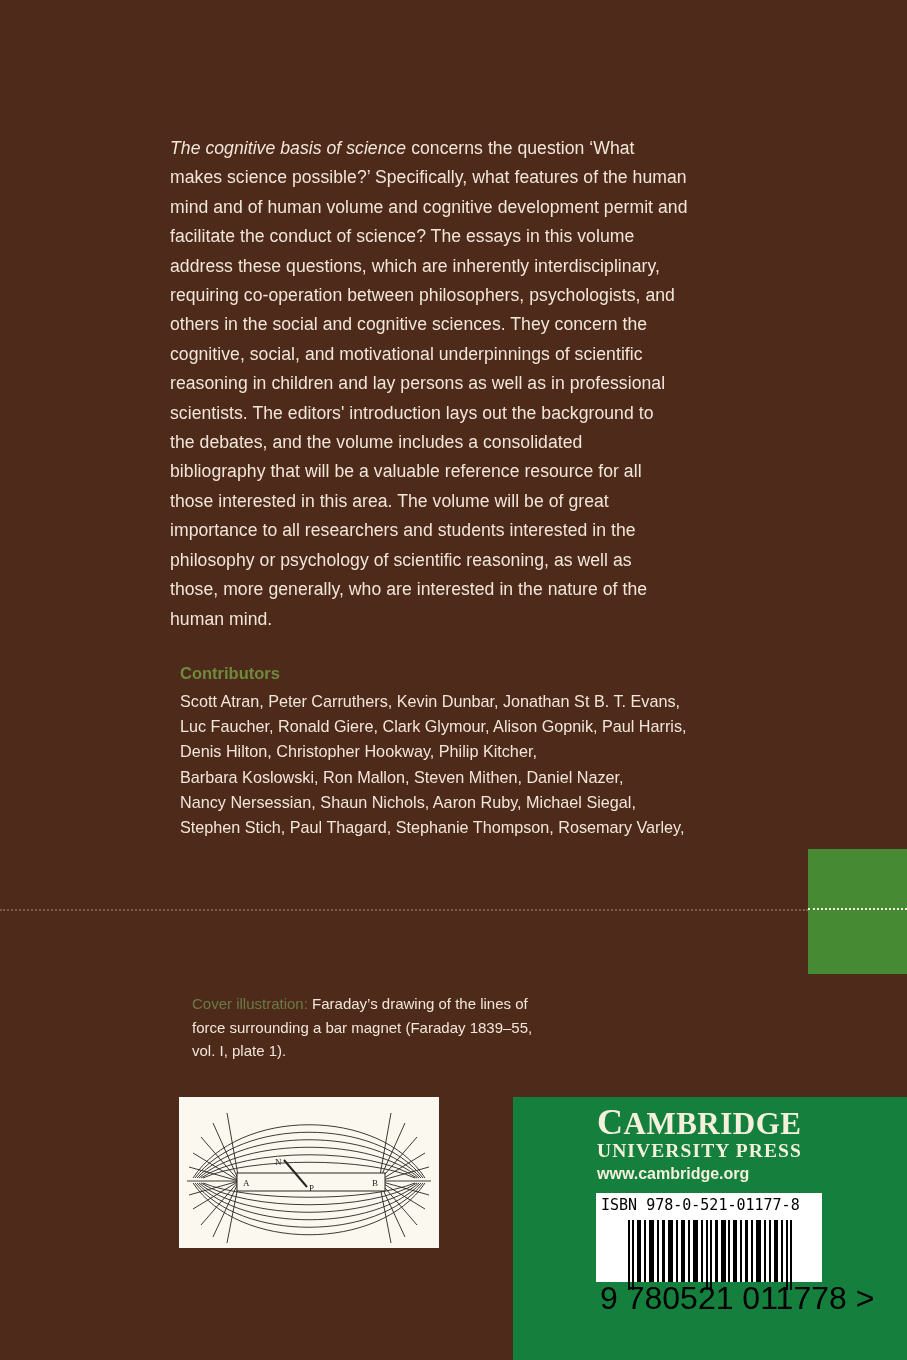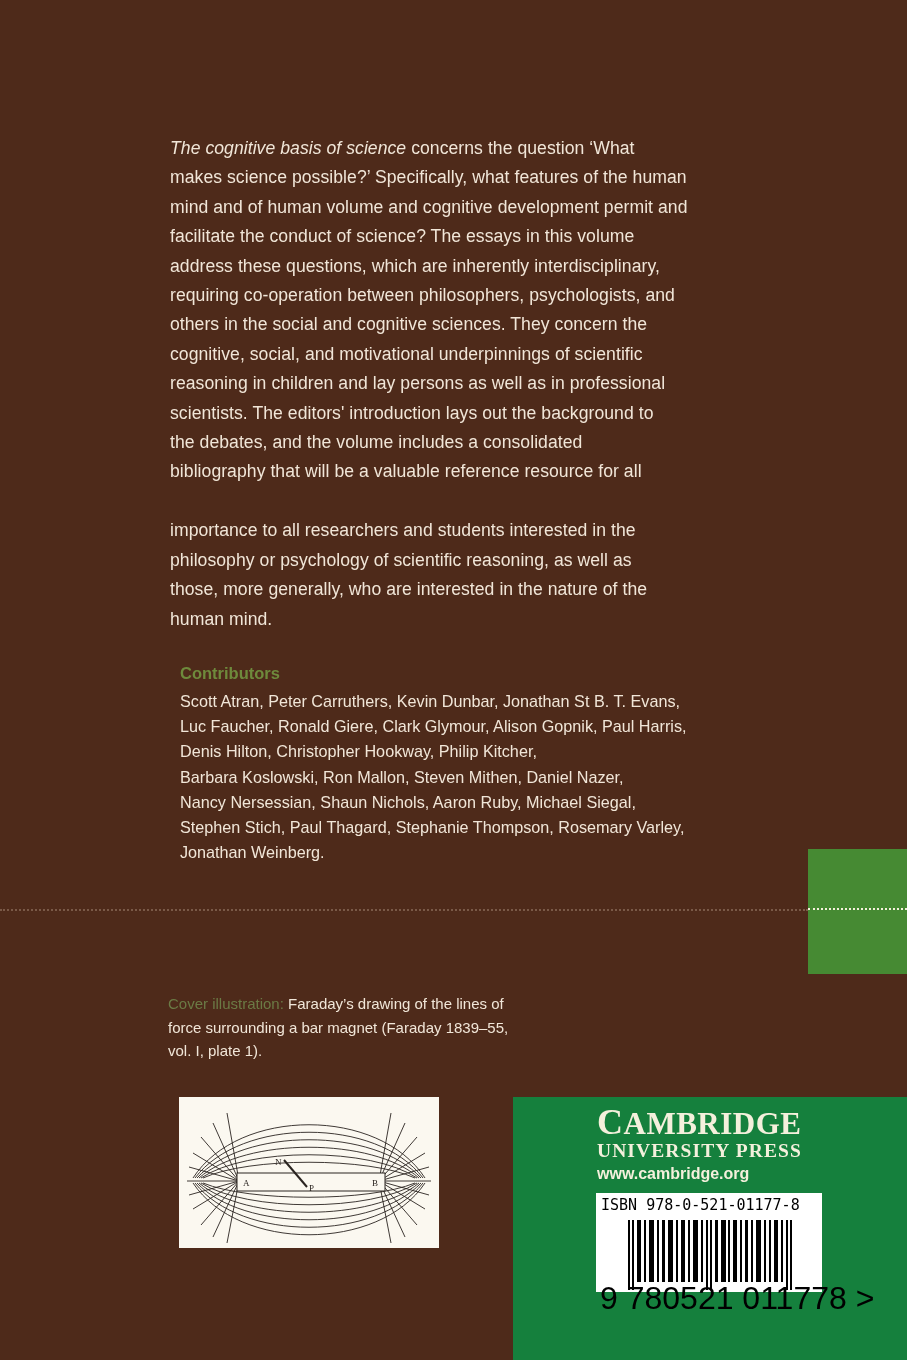--- a/index.html
+++ b/index.html
@@ -67,21 +67,21 @@
     }
     .green-tab .tab-rule {
       position: absolute;
       left: 0;
       top: 59px;
       width: 99px;
       border-top: 2px dotted #f4f0dc;
     }
     .cover-caption {
       position: absolute;
-      left: 168px;
+      left: 192px;
       top: 992px;
       width: 370px;
       font-size: 15px;
       line-height: 23.5px;
       color: #f1e6d8;
     }
     .cover-caption .label {
       color: #6b7a45;
     }
     .illustration {
@@ -134,21 +134,21 @@
       top: 68px;
       color: #f4f0dc;
       font-size: 16px;
       font-weight: bold;
     }
     .barcode-box {
       position: absolute;
       left: 83px;
       top: 96px;
       width: 226px;
-      height: 99px;
+      height: 89px;
       background: #ffffff;
     }
     .isbn-text {
       position: absolute;
       left: 5px;
       top: 3px;
       font-family: "DejaVu Sans Mono", monospace;
       font-size: 15px;
       color: #000;
       letter-spacing: 0px;
@@ -178,37 +178,36 @@
   <span>mind and of human volume and cognitive development permit and</span><br>
   <span>facilitate the conduct of science? The essays in this volume</span><br>
   <span>address these questions, which are inherently interdisciplinary,</span><br>
   <span>requiring co-operation between philosophers, psychologists, and</span><br>
   <span>others in the social and cognitive sciences. They concern the</span><br>
   <span>cognitive, social, and motivational underpinnings of scientific</span><br>
   <span>reasoning in children and lay persons as well as in professional</span><br>
   <span>scientists. The editors' introduction lays out the background to</span><br>
   <span>the debates, and the volume includes a consolidated</span><br>
   <span>bibliography that will be a valuable reference resource for all</span><br>
-  <br>
+  <span>those interested in this area. The volume will be of great</span><br>
   <span>importance to all researchers and students interested in the</span><br>
   <span>philosophy or psychology of scientific reasoning, as well as</span><br>
   <span>those, more generally, who are interested in the nature of the</span><br>
   <span>human mind.</span>
 </div>
 
 <div class="contrib-heading">Contributors</div>
 
 <div class="contrib-list">
   <span class="line">Scott Atran, Peter Carruthers, Kevin Dunbar, Jonathan St B. T. Evans,</span>
   <span class="line">Luc Faucher, Ronald Giere, Clark Glymour, Alison Gopnik, Paul Harris,</span>
   <span class="line">Denis Hilton, Christopher Hookway, Philip Kitcher,</span>
   <span class="line">Barbara Koslowski, Ron Mallon, Steven Mithen, Daniel Nazer,</span>
   <span class="line">Nancy Nersessian, Shaun Nichols, Aaron Ruby, Michael Siegal,</span>
   <span class="line">Stephen Stich, Paul Thagard, Stephanie Thompson, Rosemary Varley,</span>
-  <span class="line">Jonathan Weinberg.</span>
 </div>
 
 <div class="dotted-rule"></div>
 
 <div class="green-tab">
   <div class="tab-rule"></div>
 </div>
 
 <div class="cover-caption">
   <span class="label">Cover illustration:</span><span> Faraday’s drawing of the lines of</span><br>

